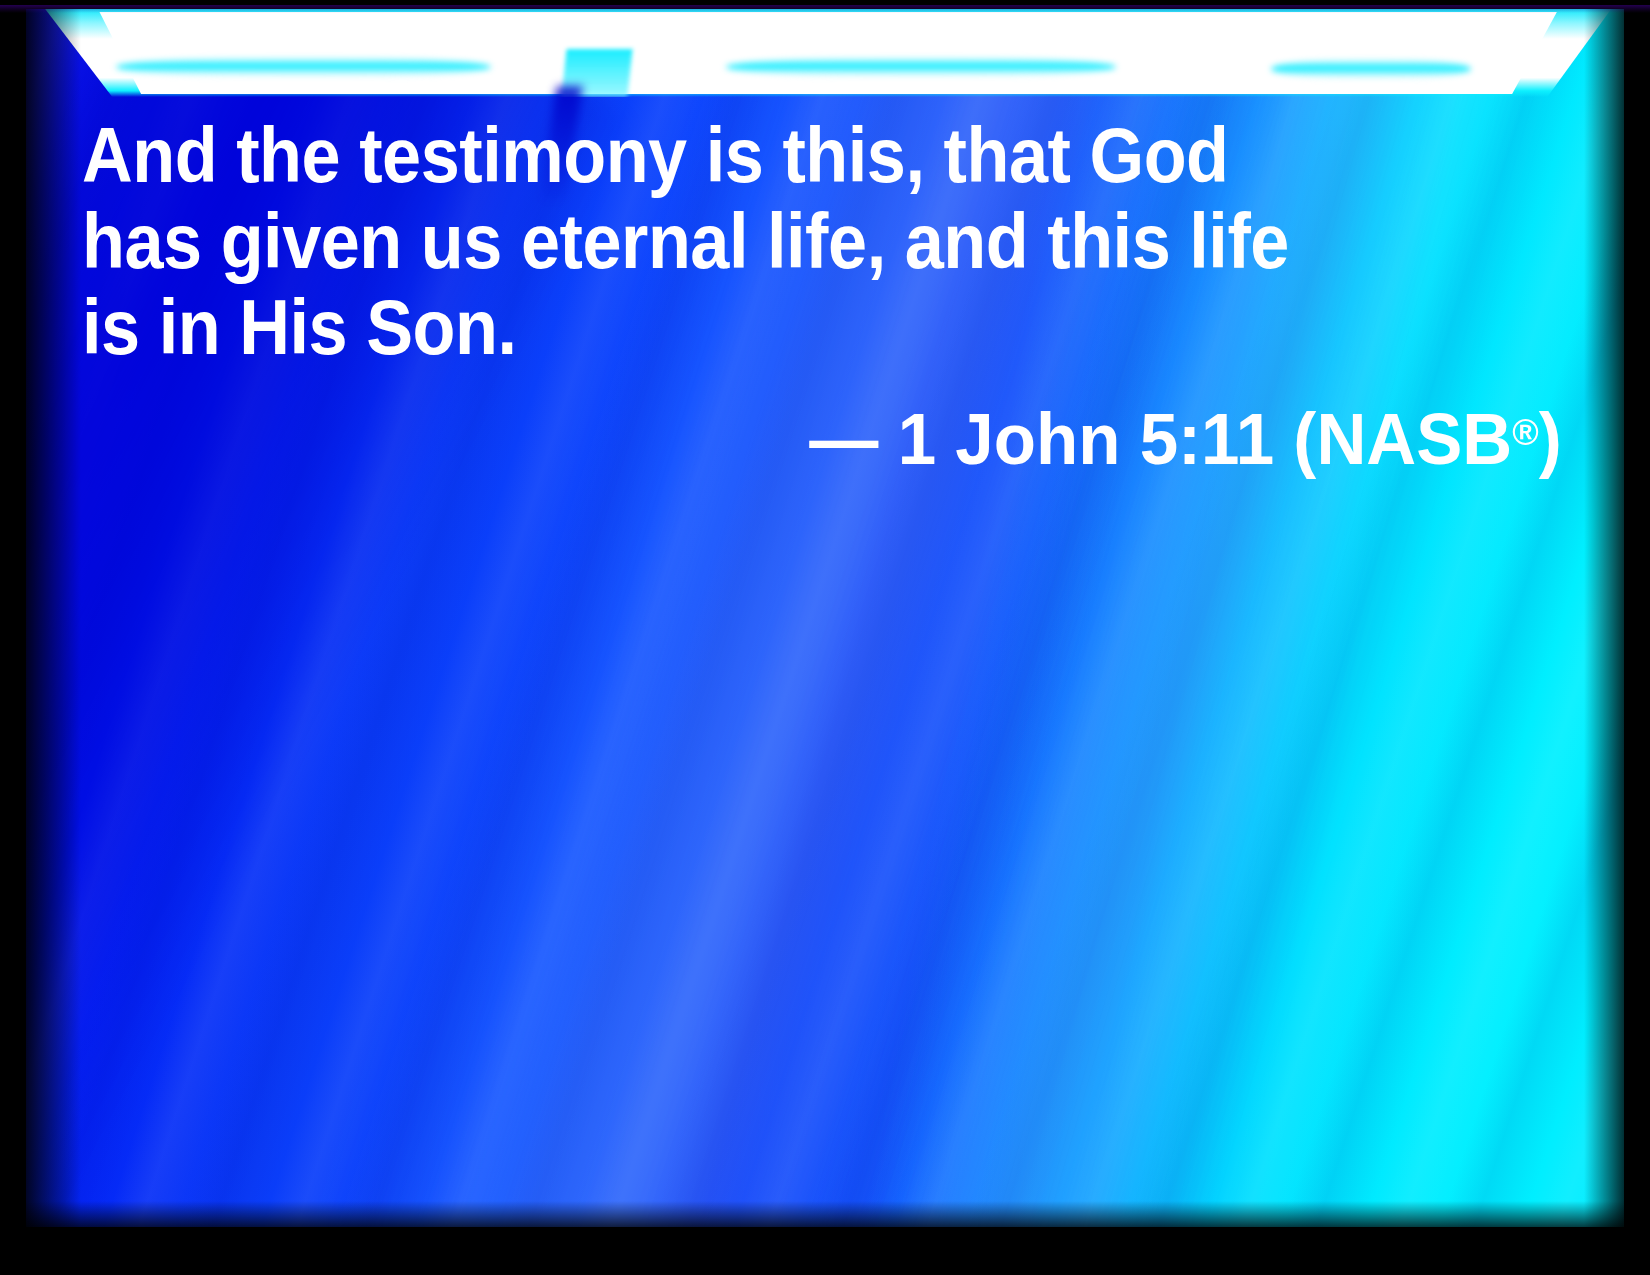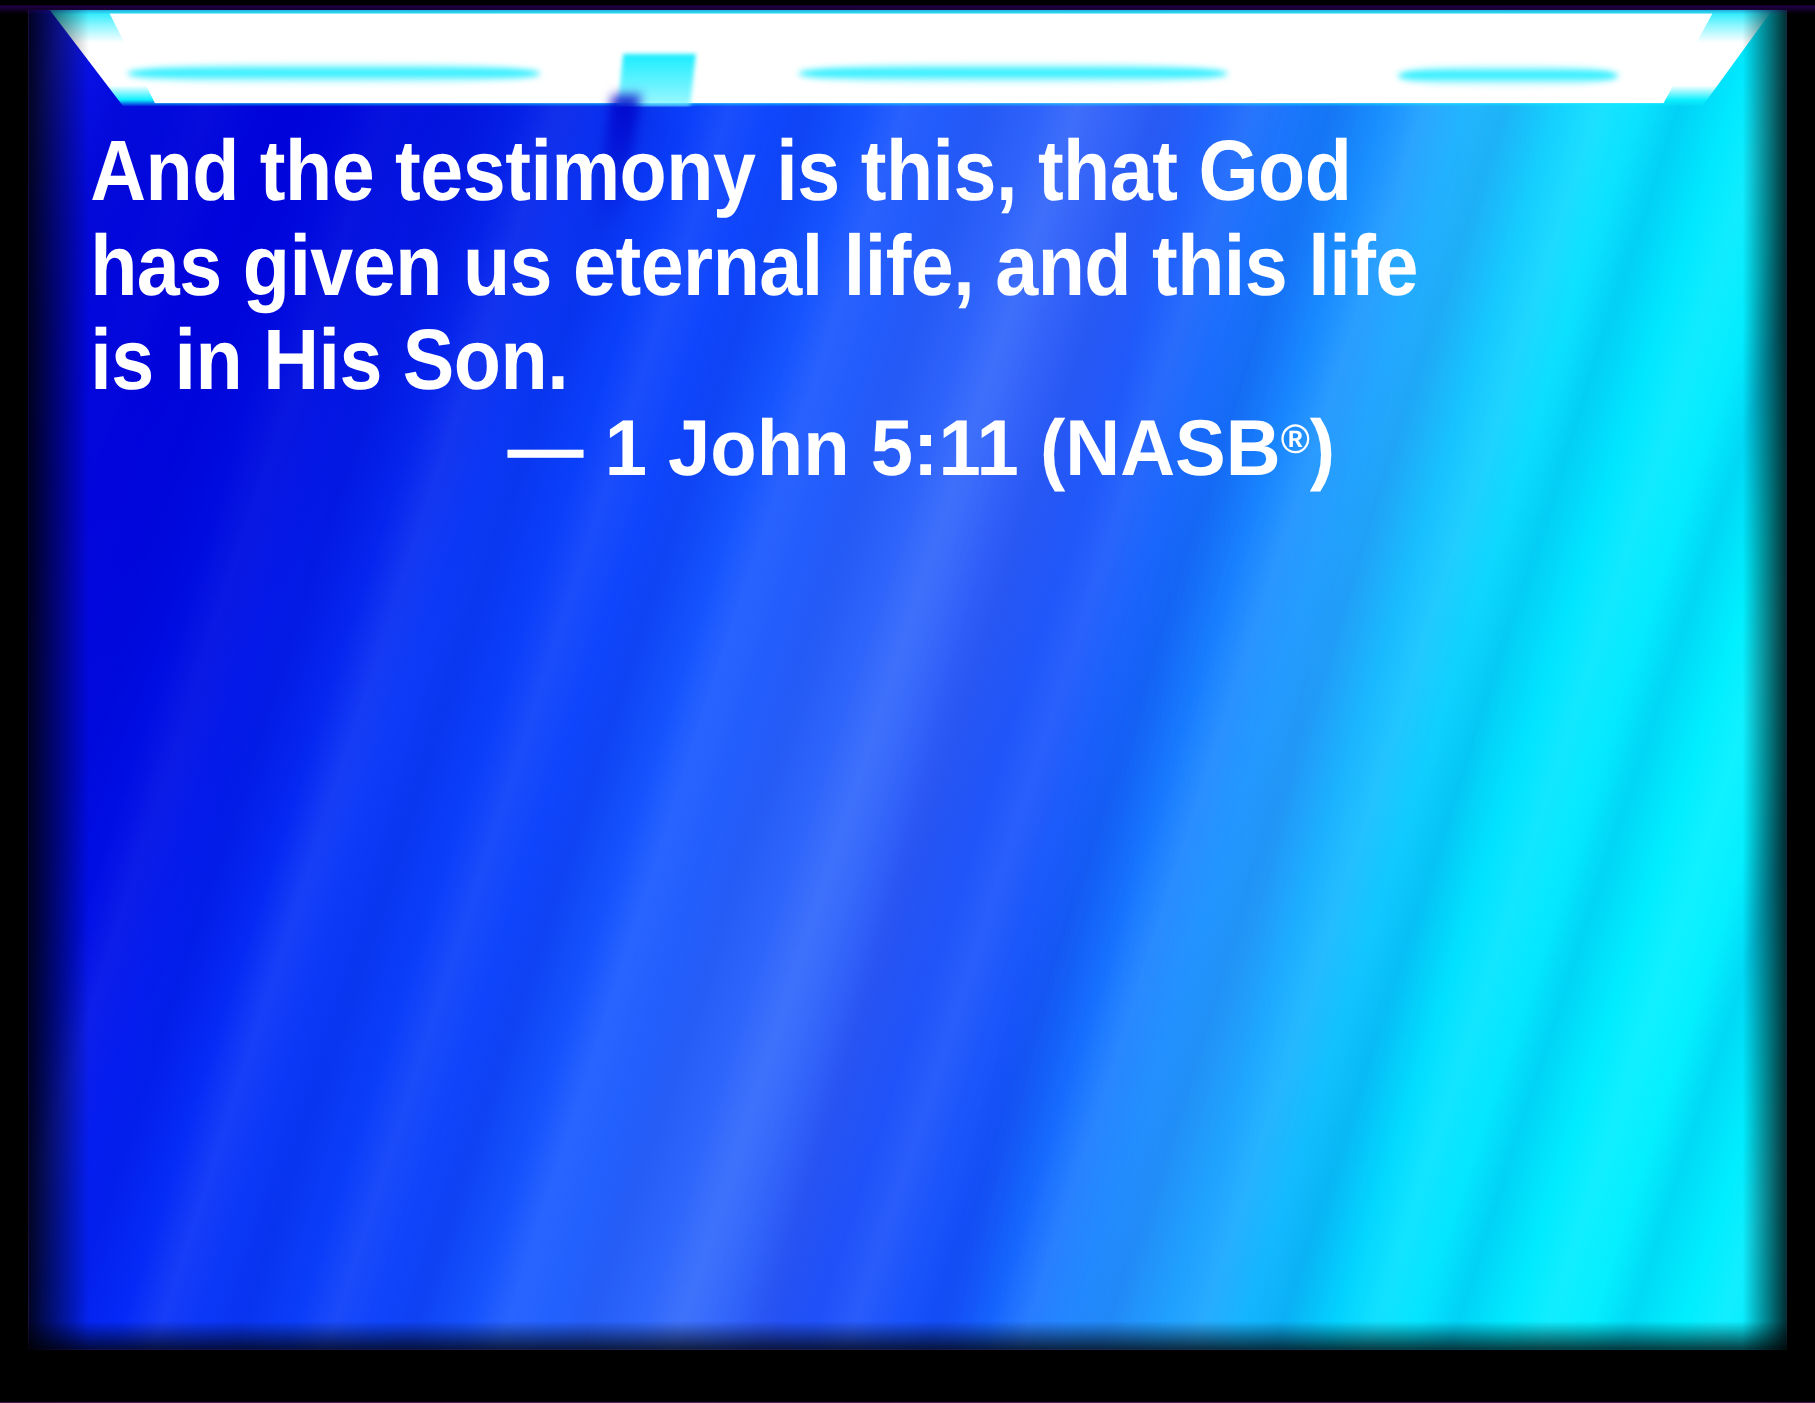--- a/index.html
+++ b/index.html
@@ -10,21 +10,21 @@
   body {
     width: 1650px;
     height: 1275px;
     overflow: hidden;
   }
 
   #slide {
     position: relative;
     width: 1650px;
     height: 1275px;
-    background: #d946ef;
+    background: #4d7c0f;
     overflow: hidden;
     font-family: "Liberation Sans", "DejaVu Sans", sans-serif;
   }
 
   
   #frame-left   { position:absolute; left:0;   top:0;    width:26px;  height:1275px; background:#000; z-index:40; }
   #frame-right  { position:absolute; right:0;  top:0;    width:26px;  height:1275px; background:#000; z-index:40; }
   #frame-top    { position:absolute; left:0;   top:0;    width:1650px;height:9px;    background:#000; z-index:40; }
   #frame-bottom { position:absolute; left:0;   bottom:0; width:1650px;height:48px;   background:#000; z-index:40; }
 
@@ -202,23 +202,23 @@
     font-weight: bold;
     font-size: 78px;
     line-height: 86px;
     letter-spacing: -0.5px;
     transform: scaleX(0.90);
     transform-origin: left top;
     white-space: pre-wrap;
   }
   #attribution-row {
     position: absolute;
-    left: 82px; top: 360px;
+    left: 82px; top: 393px;
     width: 1480px;
-    text-align: center;
+    text-align: right;
     z-index: 20;
   }
   #attribution {
     display: inline-block;
     margin: 0;
     color: #ffffff;
     font-family: "Liberation Sans Narrow", "Liberation Sans", "DejaVu Sans Condensed", sans-serif;
     font-weight: bold;
     font-size: 72px;
     line-height: 78px;

